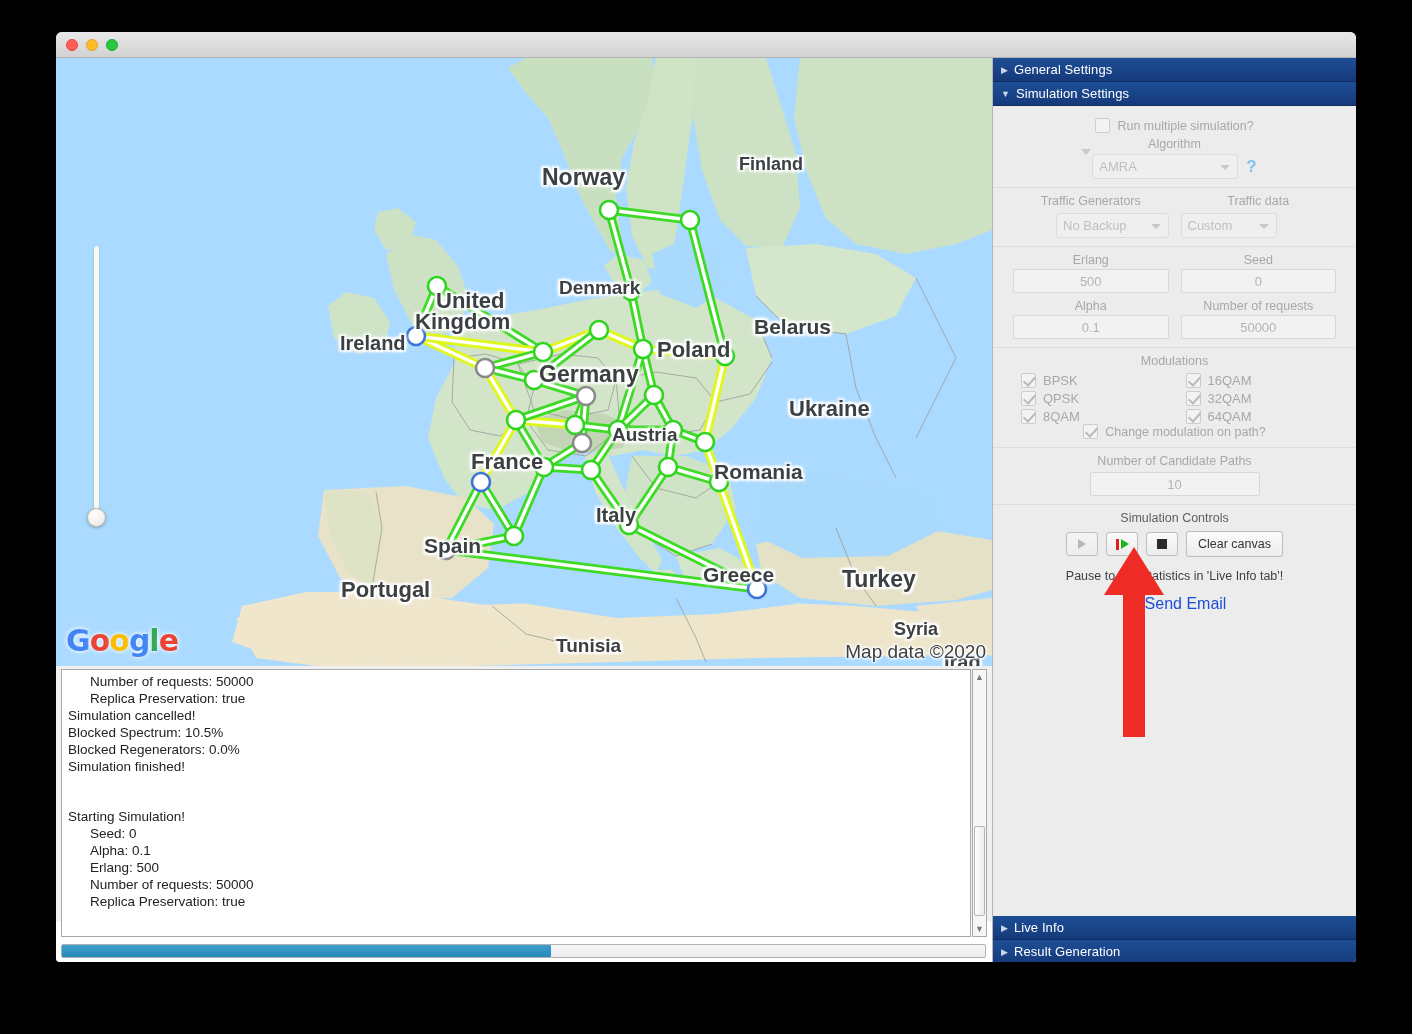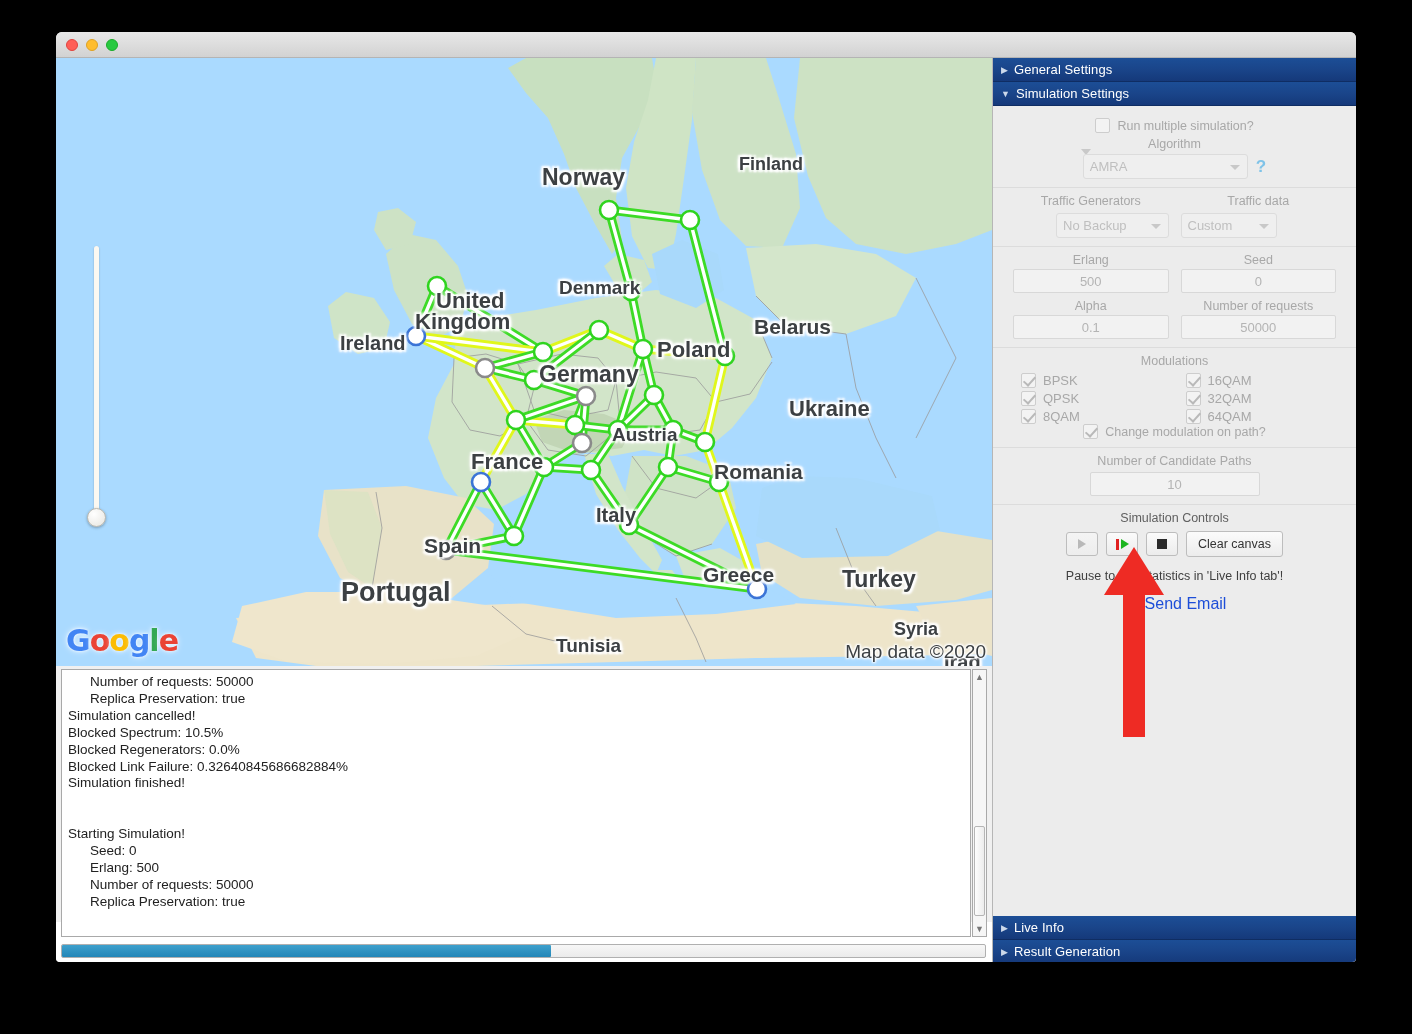--- a/index.html
+++ b/index.html
@@ -477,21 +477,21 @@
             <div class="geo-label" style="left: 483px; top: 303px; font-size: 23px;">Germany</div>
             <div class="geo-label" style="left: 733px; top: 338px; font-size: 22px;">Ukraine</div>
             <div class="geo-label" style="left: 556px; top: 366px; font-size: 19px;">Austria</div>
             <div class="geo-label" style="left: 415px; top: 391px; font-size: 22px;">France</div>
             <div class="geo-label" style="left: 658px; top: 402px; font-size: 21px;">Romania</div>
             <div class="geo-label" style="left: 540px; top: 446px; font-size: 20px;">Italy</div>
             <div class="geo-label" style="left: 368px; top: 476px; font-size: 21px;">Spain</div>
             <div class="geo-label" style="left: 647px; top: 505px; font-size: 21px;">Greece</div>
             <div class="geo-label" style="left: 786px; top: 508px; font-size: 23px;">Turkey</div>
             <div class="geo-label" style="left: 838px; top: 561px; font-size: 18px;">Syria</div>
-            <div class="geo-label" style="left: 285px; top: 519px; font-size: 27px;">Portugal</div>
+            <div class="geo-label" style="left: 285px; top: 519px; font-size: 22px;">Portugal</div>
             <div class="geo-label" style="left: 500px; top: 577px; font-size: 19px;">Tunisia</div>
             <div class="geo-label" style="left: 888px; top: 593px; font-size: 20px;">Iraq</div>
           </div>
 
         <div id="zoom-slider">
           <div id="zoom-track"></div>
           <div id="zoom-thumb"></div>
         </div>
 
         <div id="google-logo"><span class="b">G</span><span class="r">o</span><span class="y">o</span><span class="b">g</span><span class="g">l</span><span class="r">e</span></div>
@@ -499,26 +499,26 @@
         <div id="map-attrib">Map data ©2020</div>
       </div>
 
       <div id="console-wrap">
         <div id="console">
             <div class="log-line ind">Number of requests: 50000</div>
             <div class="log-line ind">Replica Preservation: true</div>
             <div class="log-line">Simulation cancelled!</div>
             <div class="log-line">Blocked Spectrum: 10.5%</div>
             <div class="log-line">Blocked Regenerators: 0.0%</div>
-            <div class="log-line">Blocked Link Failure: 0.32640845686682884%</div>
             <div class="log-line">Simulation finished!</div>
             <div class="log-line"> </div>
             <div class="log-line"> </div>
             <div class="log-line">Starting Simulation!</div>
             <div class="log-line ind">Seed: 0</div>
+            <div class="log-line ind">Alpha: 0.1</div>
             <div class="log-line ind">Erlang: 500</div>
             <div class="log-line ind">Number of requests: 50000</div>
             <div class="log-line ind">Replica Preservation: true</div>
           </div>
 
         <div id="console-scroll">
           <div class="sb-arrow up">▲</div>
           <div id="sb-thumb"></div>
           <div class="sb-arrow down">▼</div>
         </div>
@@ -544,21 +544,21 @@
       <div id="sim-body">
 
         <div class="sec">
           <div class="row" style="margin:6px 0 4px;">
             <span class="chk"></span>
             <span class="dim-label">Run multiple simulation?</span>
           </div>
           <div class="center dim-label" style="margin-bottom:3px;">Algorithm</div>
           <div class="row" style="gap:8px;position:relative;">
             <div style="position:absolute;left:78px;top:-5px;width:0;height:0;border-left:5px solid transparent;border-right:5px solid transparent;border-top:6px solid #c9c9c9;"></div>
-            <div class="sel" style="width:165px;">
+            <div class="sel" style="width:146px;">
               <span>AMRA</span>
               <span class="caret"></span>
             </div>
             <div style="color:#7fc3e8;font-size:17px;font-weight:bold;">?</div>
           </div>
         </div>
 
         <div class="sec">
           <div class="grid2" style="padding:0 10px;">
             <div class="center dim-label">Traffic Generators</div>

